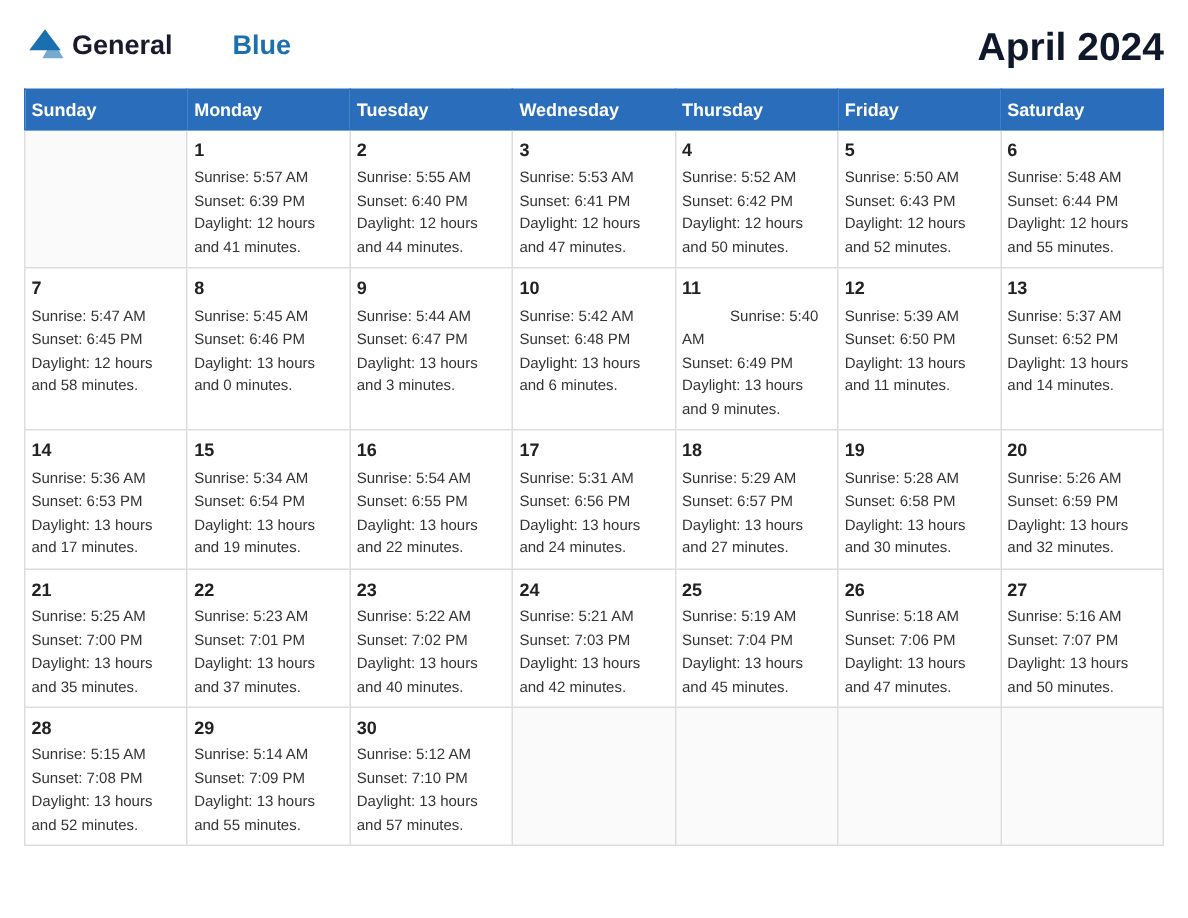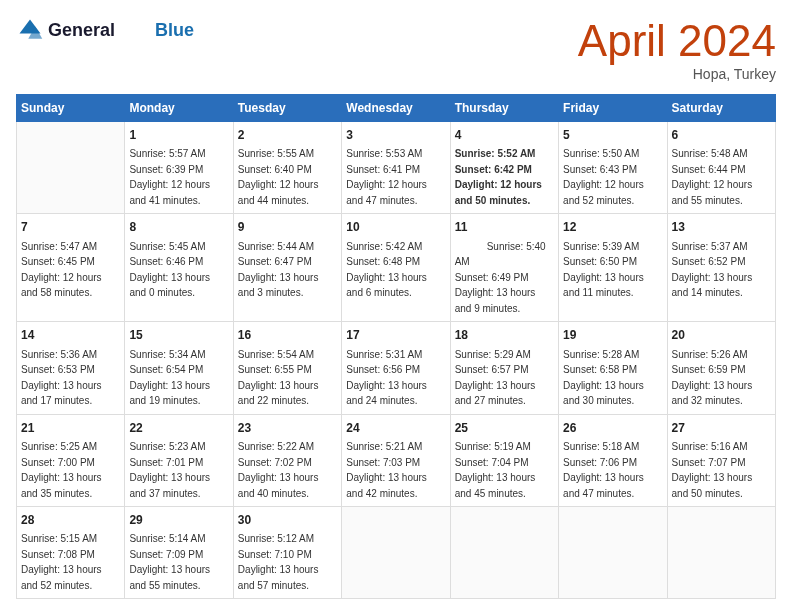--- a/index.html
+++ b/index.html
@@ -33,23 +33,23 @@
       padding-left: 40px;
     }
     .logo-icon {
       width: 28px;
       height: 28px;
     }
     .title-block {
       text-align: right;
     }
     .title-month {
-      font-size: 44px;
-      font-weight: normal;
-      color: #c2410c;
+      font-size: 26px;
+      font-weight: bold;
+      color: #0f172a;
     }
     .title-location {
       font-size: 14px;
       color: #555;
     }
     table {
       width: 100%;
       border-collapse: collapse;
       font-size: 10.5px;
     }
@@ -98,21 +98,20 @@
     <svg class="logo-icon" viewBox="0 0 32 32" xmlns="http://www.w3.org/2000/svg">
       <polygon points="16,4 28,20 4,20" fill="#1a6faf"></polygon>
       <polygon points="22,12 30,26 14,26" fill="#1a6faf" opacity="0.6"></polygon>
     </svg>
     <div>
       <span class="logo-text-general">General</span><span class="logo-text-blue">Blue</span>
     </div>
   </div>
   <div class="title-block">
     <div class="title-month">April 2024</div>
-    <div class="title-location">Hopa, Turkey</div>
   </div>
 </div>
 
 <table>
   <thead>
     <tr id="header-row">
         <th>Sunday</th>
         <th>Monday</th>
         <th>Tuesday</th>
         <th>Wednesday</th>
@@ -129,21 +128,21 @@
 Daylight: 12 hours
 and 41 minutes.</span></td>
         <td><span class="day-num">2</span><span class="day-info" style="white-space: pre-line;">Sunrise: 5:55 AM
 Sunset: 6:40 PM
 Daylight: 12 hours
 and 44 minutes.</span></td>
         <td><span class="day-num">3</span><span class="day-info" style="white-space: pre-line;">Sunrise: 5:53 AM
 Sunset: 6:41 PM
 Daylight: 12 hours
 and 47 minutes.</span></td>
-        <td><span class="day-num">4</span><span class="day-info" style="white-space: pre-line; font-weight: bold;">Sunrise: 5:52 AM
+        <td><span class="day-num">4</span><span class="day-info" style="white-space: pre-line;">Sunrise: 5:52 AM
 Sunset: 6:42 PM
 Daylight: 12 hours
 and 50 minutes.</span></td>
         <td><span class="day-num">5</span><span class="day-info" style="white-space: pre-line;">Sunrise: 5:50 AM
 Sunset: 6:43 PM
 Daylight: 12 hours
 and 52 minutes.</span></td>
         <td><span class="day-num">6</span><span class="day-info" style="white-space: pre-line;">Sunrise: 5:48 AM
 Sunset: 6:44 PM
 Daylight: 12 hours

